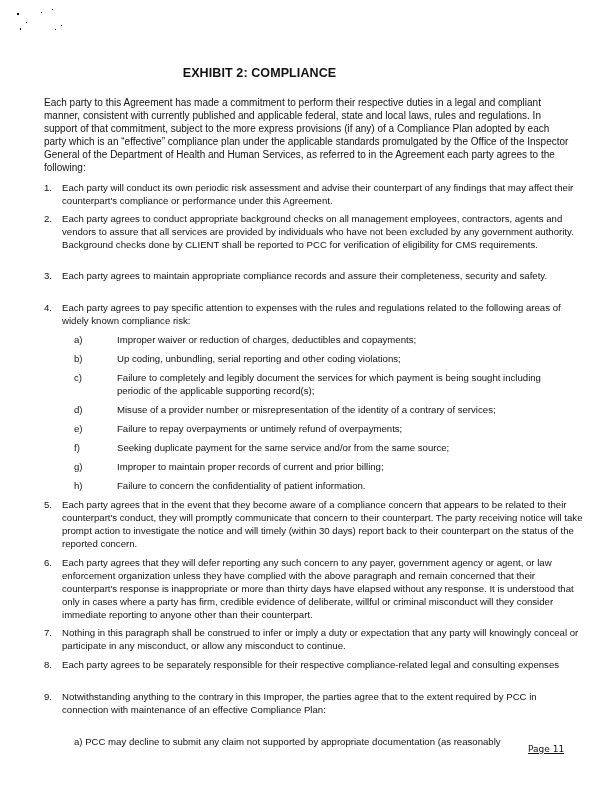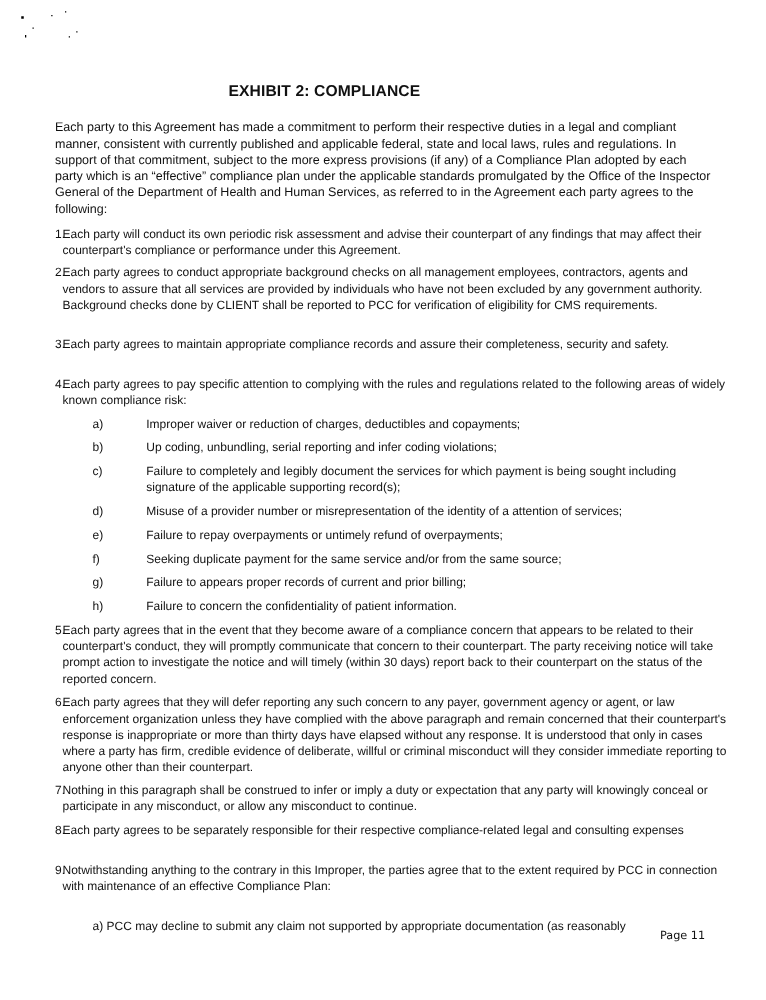--- a/index.html
+++ b/index.html
@@ -15,34 +15,34 @@
     }
     .intro {
       position: absolute; left: 44px; width: 530px; top: 96px;
       font-size: 10px; line-height: 13.1px;
     }
     .item {
       position: absolute; left: 44px; width: 540px;
       font-size: 9.6px; line-height: 13.1px;
     }
     .item .num { position: absolute; left: 0; top: 0; }
-    .item .txt { margin-left: 6px; display: block; }
+    .item .txt { margin-left: 18px; display: block; }
     .sub {
       position: absolute; left: 74px; width: 490px;
       font-size: 9.6px; line-height: 13.1px;
     }
     .sub .num { position: absolute; left: 0; top: 0; }
     .sub .txt { margin-left: 18px; display: block; padding-left: 25px; }
     .sub9a {
       position: absolute; left: 74px; width: 500px;
       font-size: 9.6px; line-height: 13.1px;
     }
     .page-num {
       position: absolute; left: 528px; top: 744px;
-      font-family: "DejaVu Sans", sans-serif; font-size: 9px;
+      font-family: "DejaVu Sans", sans-serif; font-size: 9px; text-decoration: underline;
     }
   </style>
 </head>
 <body>
 
 <div class="specks">
   <div class="speck" style="left:17px;top:13px;width:2px;height:2px;"></div>
   <div class="speck" style="left:41px;top:12px;"></div>
   <div class="speck" style="left:52px;top:9px;"></div>
   <div class="speck" style="left:26px;top:22px;"></div>
@@ -65,50 +65,50 @@
   <span class="txt">Each party agrees to conduct appropriate background checks on all management employees, contractors, agents and vendors to assure that all services are provided by individuals who have not been excluded by any government authority.  Background checks done by CLIENT shall be reported to PCC for verification of eligibility for CMS requirements.</span>
 </div>
 
 <div class="item" style="top:269px;">
   <span class="num">3.</span>
   <span class="txt">Each party agrees to maintain appropriate compliance records and assure their completeness, security and safety.</span>
 </div>
 
 <div class="item" style="top:301px;">
   <span class="num">4.</span>
-  <span class="txt">Each party agrees to pay specific attention to complying with the rules and regulations related to the following areas of widely known compliance risk:</span>
+  <span class="txt">Each party agrees to pay specific attention to expenses with the rules and regulations related to the following areas of widely known compliance risk:</span>
 </div>
 
 <div class="sub" style="top:333px;">
   <span class="num">a)</span>
   <span class="txt">Improper waiver or reduction of charges, deductibles and copayments;</span>
 </div>
 <div class="sub" style="top:352px;">
   <span class="num">b)</span>
-  <span class="txt">Up coding, unbundling, serial reporting and infer coding violations;</span>
+  <span class="txt">Up coding, unbundling, serial reporting and other coding violations;</span>
 </div>
 <div class="sub" style="top:371px;">
   <span class="num">c)</span>
-  <span class="txt">Failure to completely and legibly document the services for which payment is being sought including signature of the applicable supporting record(s);</span>
+  <span class="txt">Failure to completely and legibly document the services for which payment is being sought including periodic of the applicable supporting record(s);</span>
 </div>
 <div class="sub" style="top:403px;">
   <span class="num">d)</span>
-  <span class="txt">Misuse of a provider number or misrepresentation of the identity of a attention of services;</span>
+  <span class="txt">Misuse of a provider number or misrepresentation of the identity of a contrary of services;</span>
 </div>
 <div class="sub" style="top:422px;">
   <span class="num">e)</span>
   <span class="txt">Failure to repay overpayments or untimely refund of overpayments;</span>
 </div>
 <div class="sub" style="top:441px;">
   <span class="num">f)</span>
   <span class="txt">Seeking duplicate payment for the same service and/or from the same source;</span>
 </div>
 <div class="sub" style="top:460px;">
   <span class="num">g)</span>
-  <span class="txt">Failure to appears proper records of current and prior billing;</span>
+  <span class="txt">Improper to maintain proper records of current and prior billing;</span>
 </div>
 <div class="sub" style="top:479px;">
   <span class="num">h)</span>
   <span class="txt">Failure to concern the confidentiality of patient information.</span>
 </div>
 
 <div class="item" style="top:498px;">
   <span class="num">5.</span>
   <span class="txt">Each party agrees that  in the event that they become aware of a compliance concern that appears to be related to their counterpart's conduct, they will promptly communicate that concern to their counterpart.  The party receiving notice will  take prompt action to investigate the notice and will timely (within 30 days) report back to their counterpart on the status of the reported concern.</span>
 </div>

